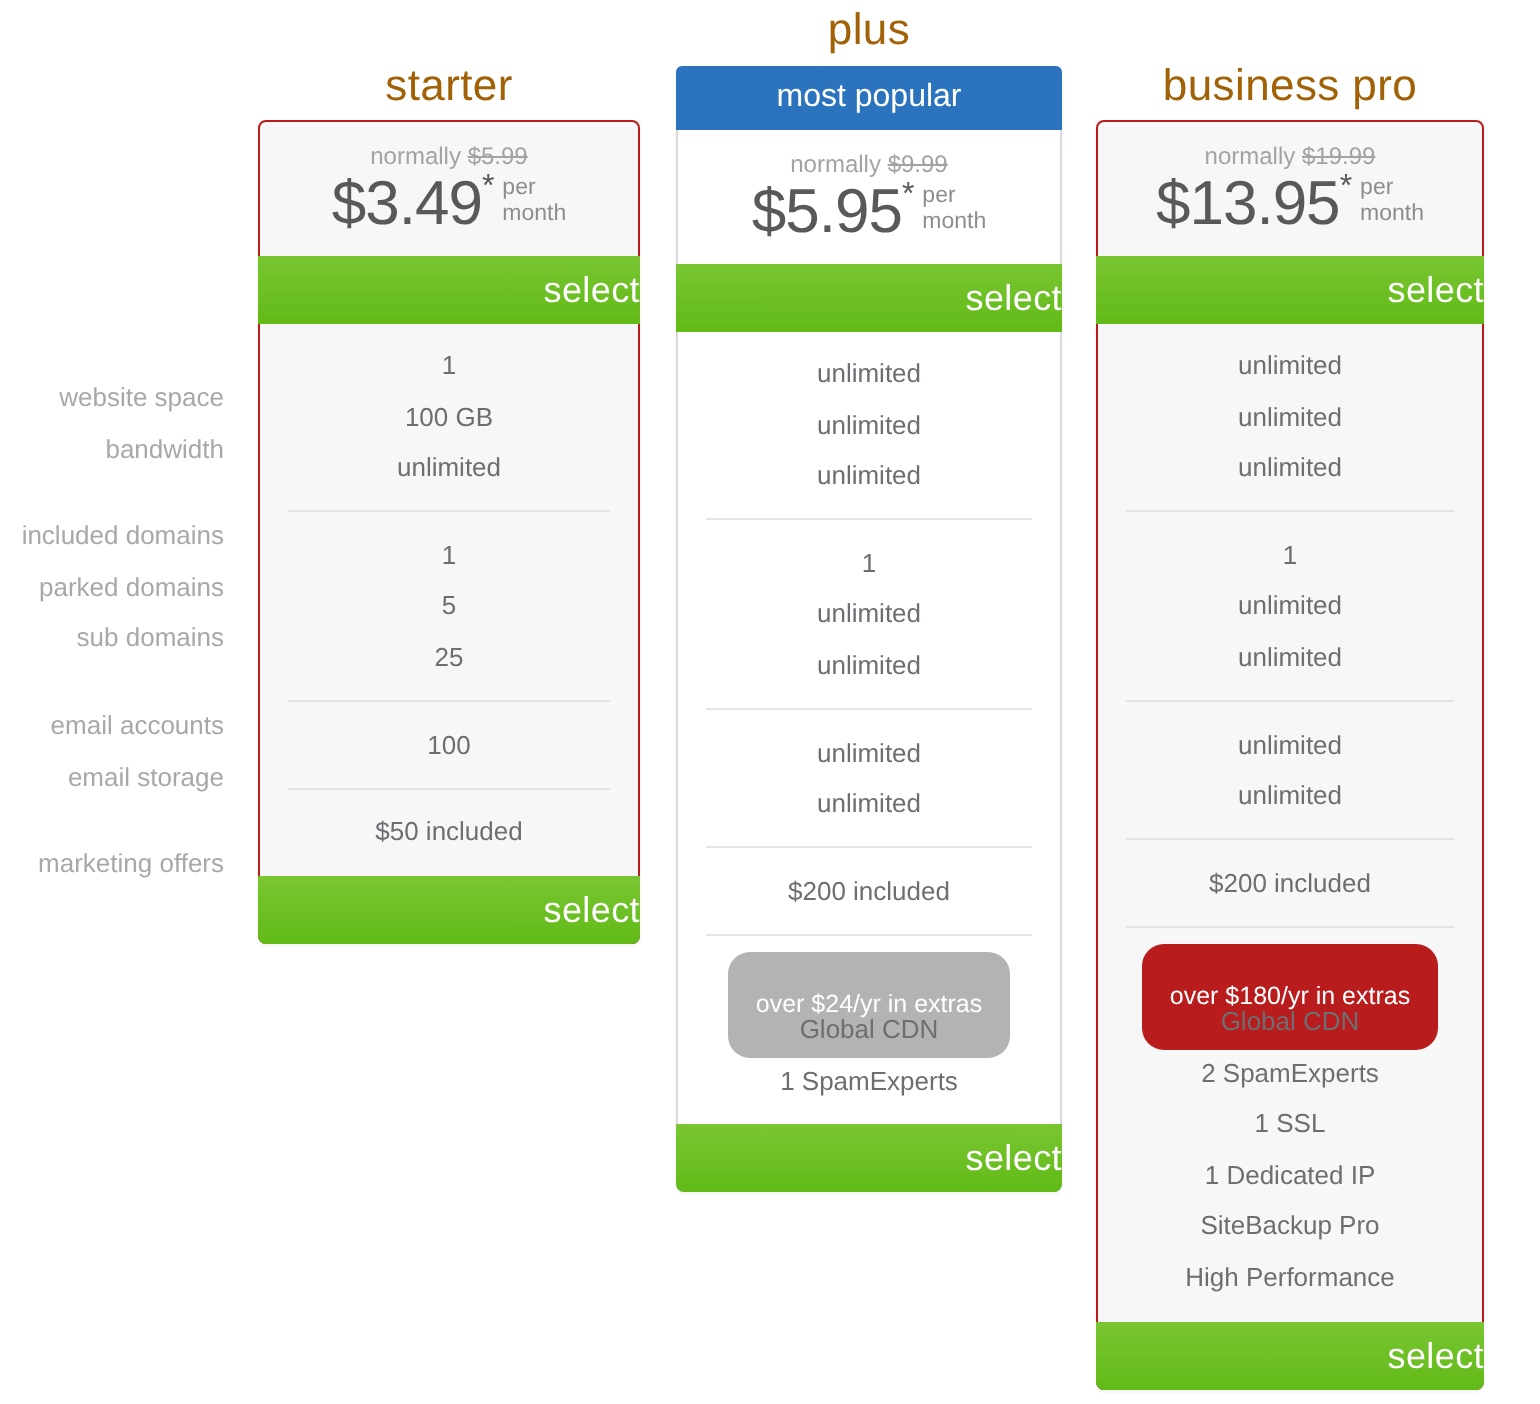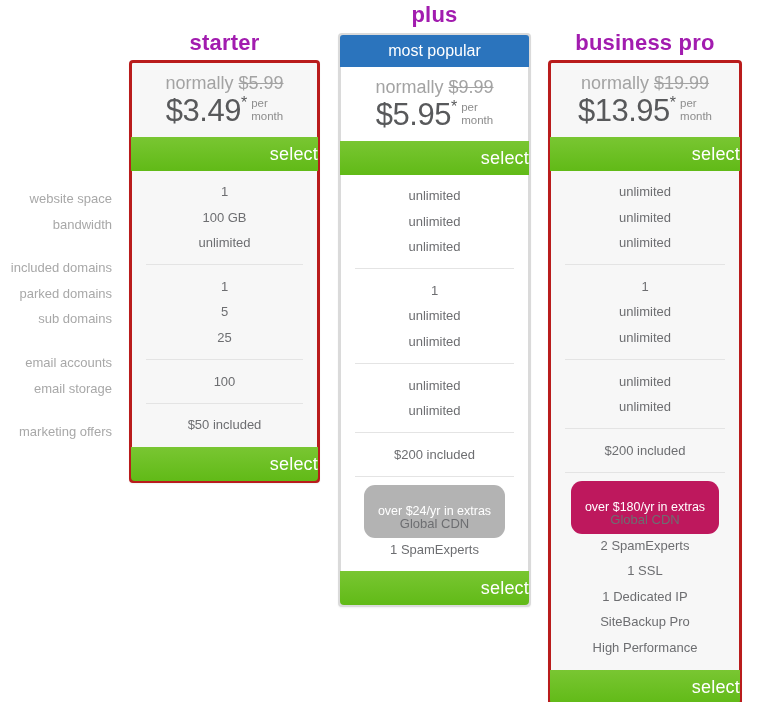--- a/index.html
+++ b/index.html
@@ -36,57 +36,57 @@
     height: 25.6px;
     line-height: 25.6px;
     white-space: nowrap;
   }
   .label-gap { height: 18px; }
 
   
   .card {
     position: absolute;
     background: #f7f7f7;
-    border: 3px solid #b91c1c;
+    border: 1px solid #b91c1c;
     border-radius: 4px;
     box-sizing: border-box;
     box-shadow: 0 1px 2px rgba(0,0,0,0.06);
   }
   .card.featured {
     background: #ffffff;
     border-color: #dadada;
   }
 
   .plan-title {
     position: absolute;
     text-align: center;
     font-size: 22px;
-    color: #a21caf;
-    font-weight: 700;
+    color: #a16207;
+    font-weight: 400;
     letter-spacing: 0.2px;
   }
 
   .popular-badge {
     background: #2b74bd;
     color: #ffffff;
     font-size: 16px;
     text-align: center;
     height: 32px;
     line-height: 32px;
     border-radius: 3px 3px 0 0;
     margin: -1px -1px 0 -1px;
   }
 
   .price-block {
     text-align: center;
     padding-top: 10px;
     padding-bottom: 11px;
   }
   .normally {
-    font-size: 18px;
+    font-size: 12px;
     color: #a3a3a3;
     margin-bottom: 1px;
     white-space: nowrap;
   }
   .normally .old-price {
     text-decoration: line-through;
   }
   .price-line {
     display: flex;
     align-items: flex-start;
@@ -156,21 +156,21 @@
     display: inline-block;
     font-size: 12.5px;
     color: #ffffff;
     border-radius: 11px;
     padding: 16px 14px;
     height: 21px;
     line-height: 21px;
     white-space: nowrap;
   }
   .extras-pill.gray { background: #b3b3b3; }
-  .extras-pill.blue { background: #be185d; }
+  .extras-pill.blue { background: #b91c1c; }
   .bottom-pad { height: 9px; }
 </style>
 </head>
 <body>
 
 <div id="pricing-table">
 
   <div class="labels-col" id="labels-col" style="top: 186px;">
       <div class="label-row">website space</div>
       <div class="label-row">bandwidth</div>

